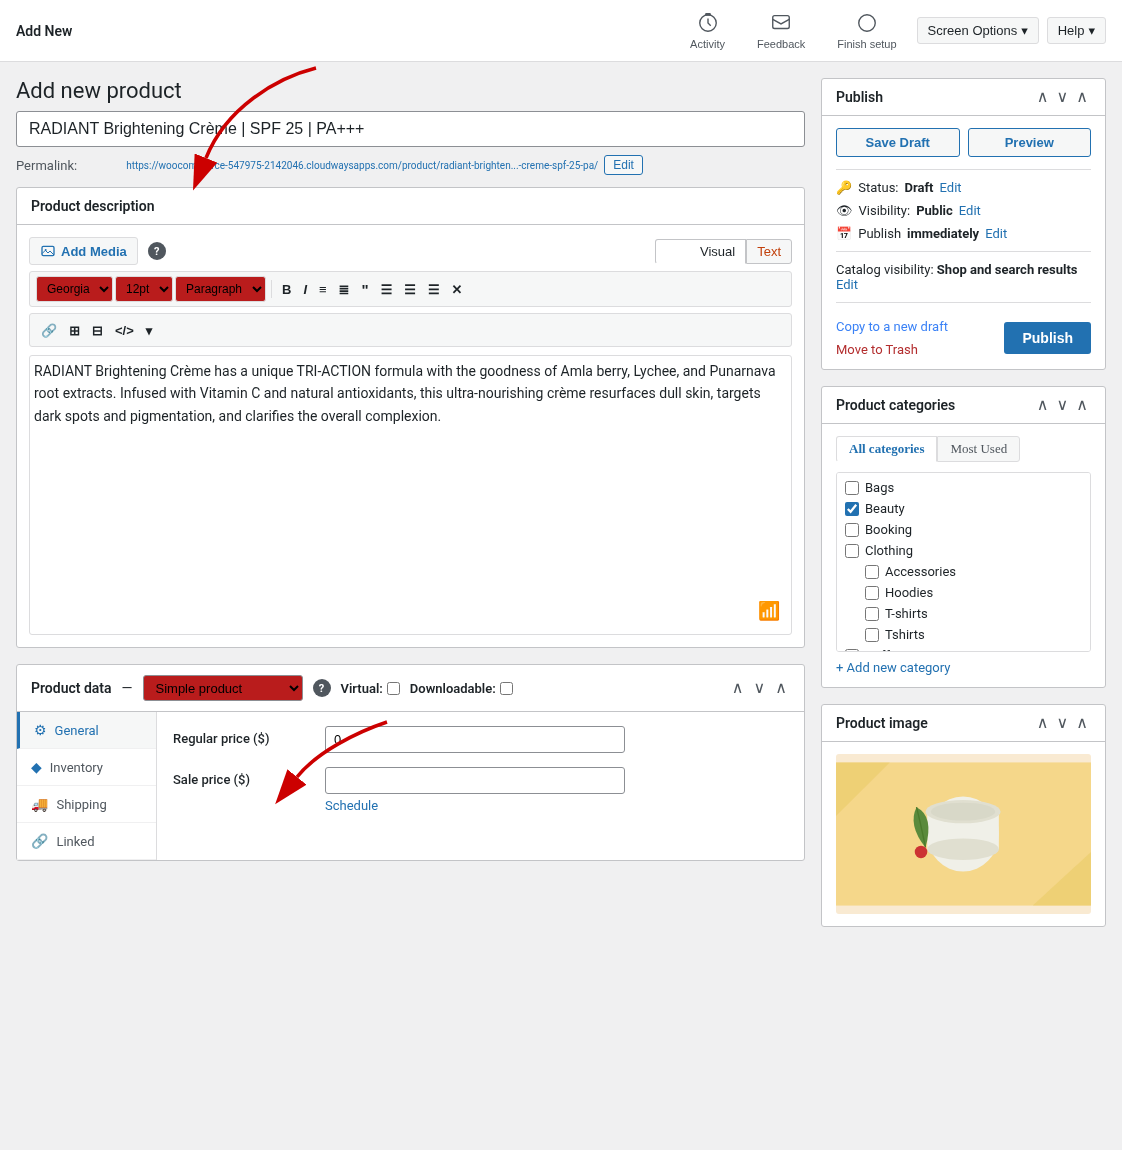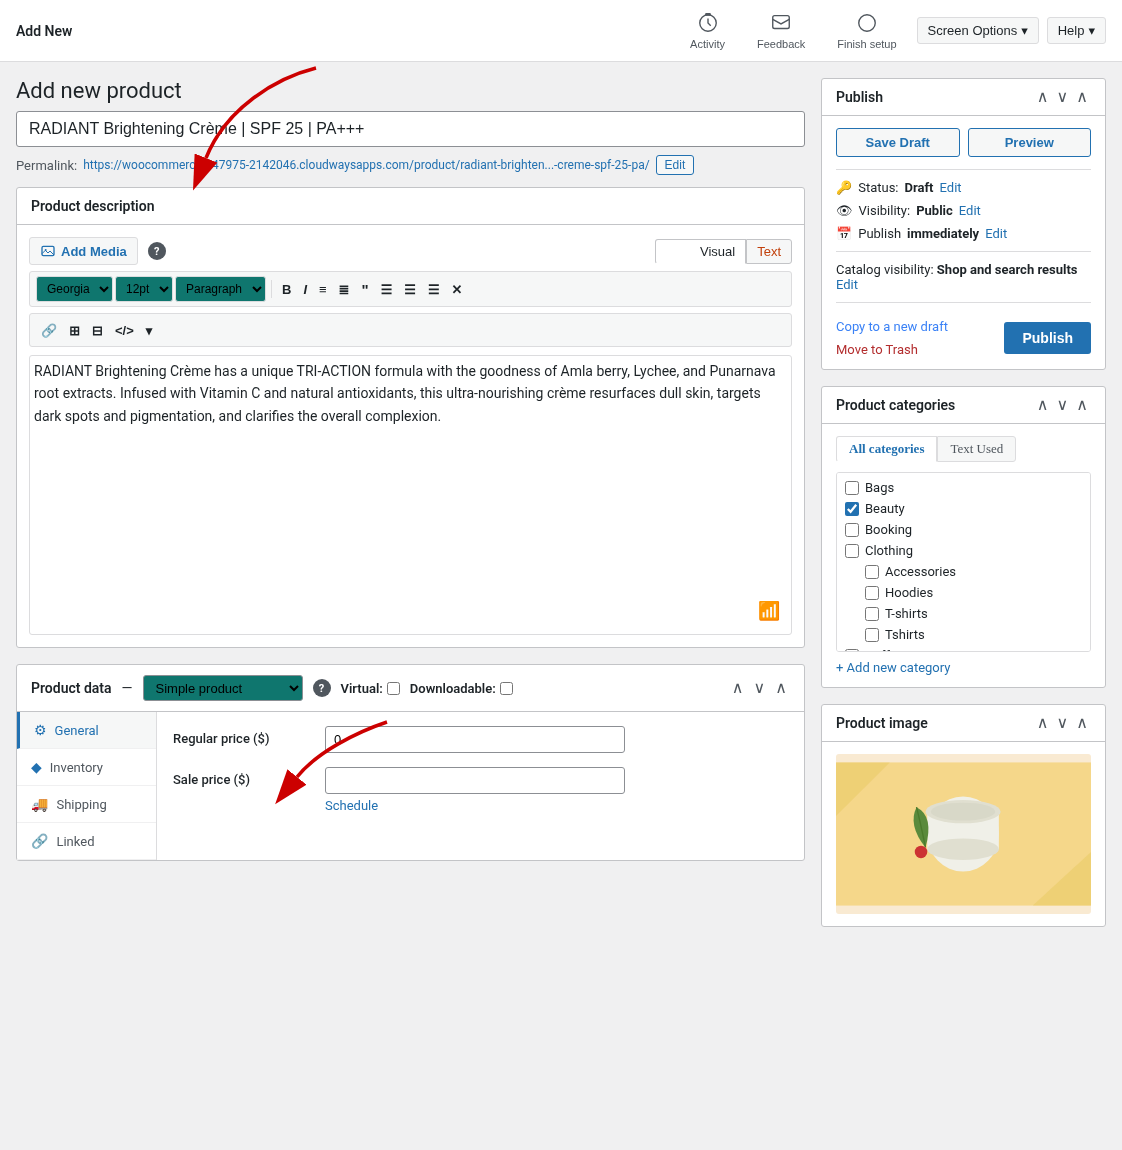--- a/index.html
+++ b/index.html
@@ -19,41 +19,41 @@
     .sidebar { width: 285px; flex-shrink: 0; }
 
     
     .page-title { font-size: 22px; font-weight: 400; color: #1d2327; margin-bottom: 8px; }
 
     
     .product-title-input { width: 100%; border: 1px solid #8c8f94; border-radius: 3px; padding: 8px 12px; font-size: 16px; color: #1d2327; margin-bottom: 8px; outline: none; }
 
     
     .permalink-row { display: flex; align-items: center; gap: 6px; margin-bottom: 12px; font-size: 13px; color: #50575e; }
-    .permalink-link { color: #2271b1; text-decoration: none; font-size: 12px; }
+    .permalink-link { color: #2271b1; text-decoration: none; font-size: 10px; margin-left: 43px; }
     .edit-btn-small { border: 1px solid #2271b1; background: #f6f7f7; color: #2271b1; border-radius: 3px; padding: 2px 8px; cursor: pointer; font-size: 12px; }
 
     
     .panel { background: #fff; border: 1px solid #c3c4c7; border-radius: 3px; margin-bottom: 16px; }
     .panel-header { padding: 10px 14px; border-bottom: 1px solid #c3c4c7; font-size: 14px; font-weight: 600; display: flex; align-items: center; justify-content: space-between; }
     .panel-body { padding: 12px; }
 
     
     .editor-toolbar-top { display: flex; align-items: center; gap: 10px; margin-bottom: 6px; flex-wrap: wrap; }
     .add-media-btn { display: flex; align-items: center; gap: 5px; background: #f6f7f7; border: 1px solid #dcdcde; border-radius: 3px; padding: 5px 10px; cursor: pointer; color: #2271b1; font-size: 13px; font-weight: 600; }
     .visual-text-tabs { margin-left: auto; display: flex; }
     .vtab { border: 1px solid #c3c4c7; padding: 4px 10px; cursor: pointer; font-size: 13px; background: #f6f7f7; color: #c2410c; }
     .vtab.active { background: #fff; border-bottom-color: #fff; color: #1d2327; padding-left: 44px; }
     .vtab:first-child { border-radius: 3px 0 0 3px; }
     .vtab:last-child { border-radius: 0 3px 3px 0; }
     .help-icon { width: 18px; height: 18px; border-radius: 50%; background: #50575e; color: #fff; display: inline-flex; align-items: center; justify-content: center; font-size: 11px; cursor: pointer; font-weight: 700; }
 
     
     .format-toolbar { display: flex; align-items: center; gap: 2px; margin-bottom: 6px; flex-wrap: wrap; border: 1px solid #dcdcde; border-radius: 3px; padding: 4px 6px; background: #f6f7f7; }
-    .format-select { border: 1px solid #dcdcde; border-radius: 3px; padding: 3px 6px; font-size: 12px; background: #0f766e; cursor: pointer; height: 26px; }
+    .format-select { border: 1px solid #dcdcde; border-radius: 3px; padding: 3px 6px; font-size: 12px; background: #b91c1c; cursor: pointer; height: 26px; }
     .format-btn { background: none; border: none; padding: 2px 5px; cursor: pointer; font-size: 13px; font-weight: 700; border-radius: 2px; color: #1d2327; height: 24px; display: flex; align-items: center; }
     .toolbar-separator { width: 1px; height: 18px; background: #dcdcde; margin: 0 3px; }
 
     
     .format-toolbar-2 { display: flex; align-items: center; gap: 2px; margin-bottom: 8px; flex-wrap: wrap; border: 1px solid #dcdcde; border-radius: 3px; padding: 4px 6px; background: #f6f7f7; }
 
     
     .editor-content { border: 1px solid #dcdcde; border-radius: 3px; min-height: 280px; padding: 4px; font-size: 14px; line-height: 1.6; color: #1d2327; background: #fff; position: relative; }
     .editor-footer { display: flex; justify-content: space-between; align-items: center; padding: 6px 0; font-size: 12px; color: #646970; }
 
@@ -374,21 +374,21 @@
         <span>Product categories</span>
         <div class="panel-controls">
           <button class="ctrl-btn">∧</button>
           <button class="ctrl-btn">∨</button>
           <button class="ctrl-btn">∧</button>
         </div>
       </div>
       <div class="sidebar-panel-body">
         <div class="cat-tabs">
           <button class="cat-tab active">All categories</button>
-          <button class="cat-tab">Text Used</button>
+          <button class="cat-tab">Most Used</button>
         </div>
         <div class="cat-list">
 
           <div class="cat-item">
             <input type="checkbox" class="cat-checkbox" id="cat-bags" style="">
             <label for="cat-bags">Bags</label>
           </div>
 
           <div class="cat-item">
             <input type="checkbox" class="cat-checkbox cat-checked" id="cat-beauty" checked="" style="">

